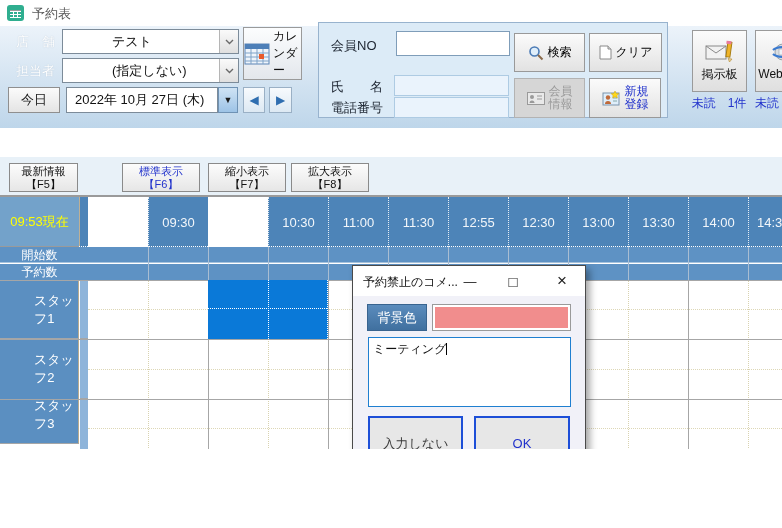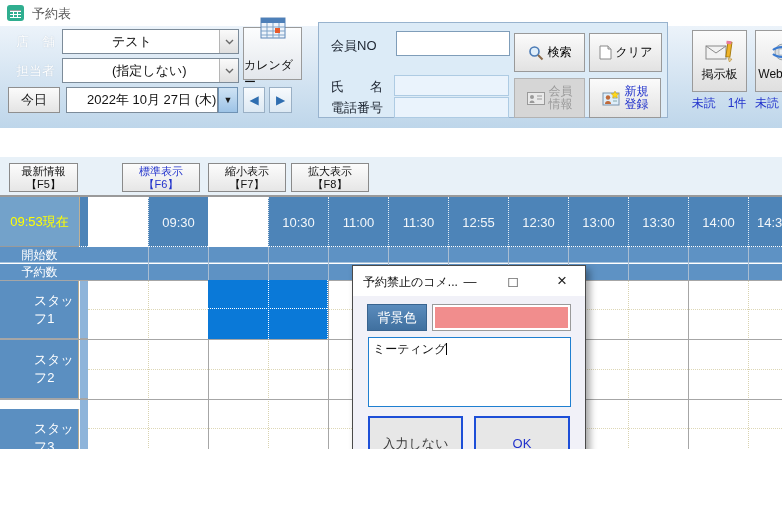--- a/index.html
+++ b/index.html
@@ -24,27 +24,27 @@
   .toolbar { left:0; top:26px; width:782px; height:102px;
     background:linear-gradient(#ecf3fa,#bed6ea); }
   .lbl-white { color:#fff; font-size:13px; text-shadow:0 0 1px rgba(90,120,150,.4); }
   .combo { background:#fff; border:1px solid #7c8b99; display:flex; }
   .combo .val { flex:1; font-size:13px; color:#111; padding:3px 4px 0 5px;margin-left:44px; }
   .combo .arrow { width:19px; background:linear-gradient(#fafafa,#dfdfdf); border-left:1px solid #b5b5b5;
     display:flex; align-items:center; justify-content:center; }
   .btn { background:linear-gradient(#fbfbfb,#e4e4e4); border:1px solid #8f8f8f; color:#1c1c1c;
     display:flex; align-items:center; justify-content:center; font-size:13px; }
   .datefield { background:#fff; border:1px solid #7c8b99; font-size:13px; color:#111;
-    display:flex; align-items:center; padding-left:20px; }
+    display:flex; align-items:center; padding-left:8px; }
   .ddbtn { background:linear-gradient(#cfe3f4,#9dc3e6); border:1px solid #6f92b4;
     display:flex; align-items:center; justify-content:center; font-size:9px; color:#1a1a1a; }
   .navbtn { background:linear-gradient(#f7fafd,#dde9f3); border:1px solid #9ab0c5;
     display:flex; align-items:center; justify-content:center; color:#2f6eb0; font-size:12px; }
   .calbtn { background:linear-gradient(#fcfdfe,#e3e7ec); border:1px solid #9a9a9a;
-    display:flex; flex-direction:column; align-items:center; justify-content:center; gap:18px; font-size:12px; color:#111; }
+    display:flex; flex-direction:row; align-items:center; justify-content:flex-start; gap:3px; font-size:12px; color:#111; }
 
   
   .member-box { left:318px; top:22px; width:350px; height:96px; background:#dcebf7; border:1px solid #98b3ce; }
   .m-lbl { font-size:13px; color:#1c2430; }
   .m-input { background:#fff; border:1px solid #7f9db9; }
   .m-field { background:#eaf3fc; border:1px solid #aecbe3; }
   .mbtn { background:linear-gradient(#fbfbfb,#e2e2e2); border:1px solid #999;
     display:flex; align-items:center; justify-content:center; gap:4px; font-size:12px; }
   .mbtn.disabled { background:#d6d6d6; color:#9a9a9a; border-color:#b3b3b3; }
   .two-line { line-height:13px; }
@@ -313,21 +313,21 @@
         linear-gradient(#a9bdd2,#a9bdd2) 480px 0/1px 33px no-repeat,
         linear-gradient(#a9bdd2,#a9bdd2) 540px 0/1px 33px no-repeat,
         linear-gradient(#a9bdd2,#a9bdd2) 600px 0/1px 33px no-repeat,
         linear-gradient(#a9bdd2,#a9bdd2) 660px 0/1px 33px no-repeat;"></div>
     <div class="abs row-line" style="top:83px;"></div>
 
     <div class="abs staff-lbl" style="top:84px;height:58px;">スタッフ1</div>
     <div class="abs staff-strip" style="top:84px;height:58px;"></div>
     <div class="abs staff-lbl" style="top:143px;height:59px;">スタッフ2</div>
     <div class="abs staff-strip" style="top:143px;height:59px;"></div>
-    <div class="abs staff-lbl" style="top:212px;height:58px;">スタッフ3</div>
+    <div class="abs staff-lbl" style="top:189px;height:58px;">スタッフ3</div>
     <div class="abs staff-strip" style="top:203px;height:58px;"></div>
 
     <div class="abs vline-solid" style="left:208px;top:84px;height:177px;"></div>
     <div class="abs vline-solid" style="left:328px;top:84px;height:177px;"></div>
     <div class="abs vline-solid" style="left:448px;top:84px;height:177px;"></div>
     <div class="abs vline-solid" style="left:568px;top:84px;height:177px;"></div>
     <div class="abs vline-solid" style="left:688px;top:84px;height:177px;"></div>
     <div class="abs vline-dot" style="left:148px;top:84px;height:177px;"></div>
     <div class="abs vline-dot" style="left:268px;top:84px;height:177px;"></div>
     <div class="abs vline-dot" style="left:388px;top:84px;height:177px;"></div>

